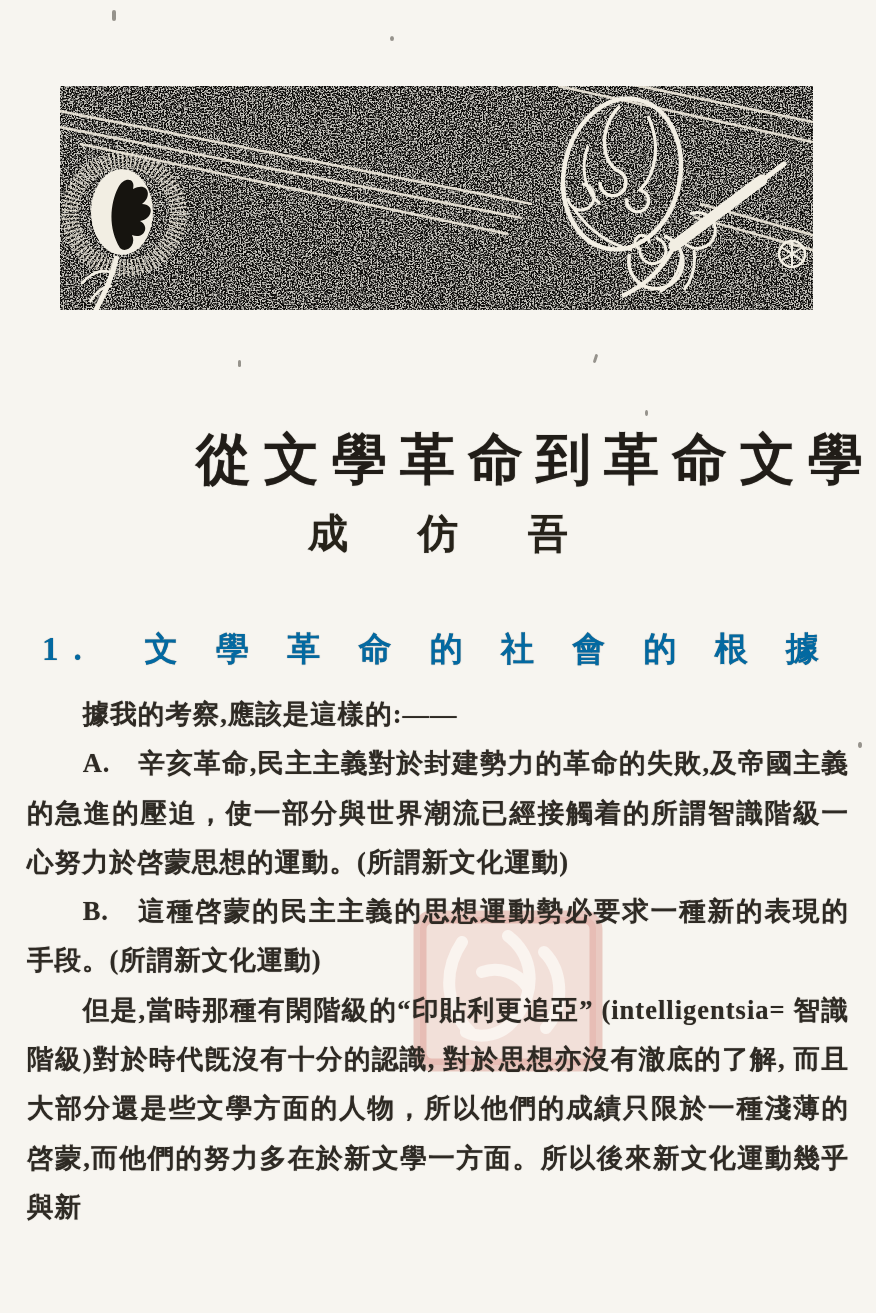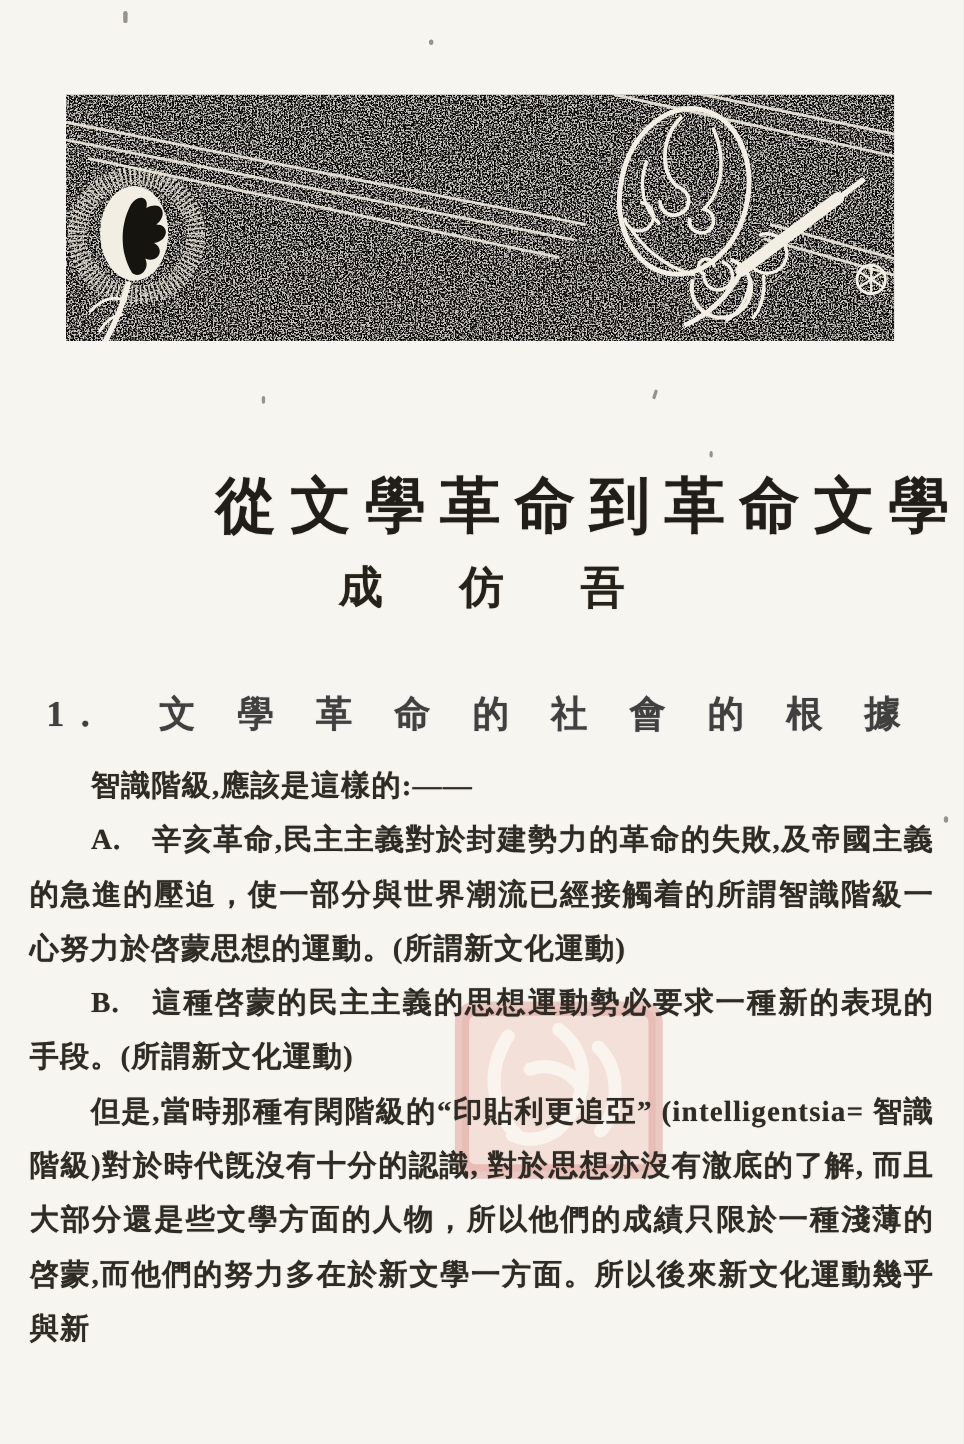--- a/index.html
+++ b/index.html
@@ -33,21 +33,21 @@
     font-size:40px;font-weight:bold;letter-spacing:30px;
     text-indent:30px; 
     color:#262219;
     text-shadow:0 0 1px rgba(20,16,10,.5);
     white-space:nowrap;
   }
   .section-heading{
     position:absolute;top:600px;left:0;width:876px;
     text-align:center;
     font-size:33px;font-weight:bold;letter-spacing:15px;
-    color:#404040;
+    color:#0369a1;
     text-shadow:0 0 1px rgba(20,16,10,.5);
     white-space:nowrap;
   }
   
   .body-text{
     position:absolute;top:690px;left:27px;width:822px;
     z-index:2;
     font-size:26.5px;line-height:49.3px;
     font-weight:bold;
     letter-spacing:1px;
@@ -146,19 +146,19 @@
   <div class="speck" style="left:645px;top:410px;width:3px;height:6px;"></div>
   <div class="speck" style="left:858px;top:742px;width:4px;height:6px;"></div>
 
   <h1 class="title">從文學革命到革命文學</h1>
 
   <div class="author">成 仿 吾</div>
 
   <h2 class="section-heading">1.　文 學 革 命 的 社 會 的 根 據</h2>
 
   <div class="body-text">
-    <p>智識階級,應該是這樣的:——</p>
+    <p>據我的考察,應該是這樣的:——</p>
     <p>A.　辛亥革命,民主主義對於封建勢力的革命的失敗,及帝國主義的急進的壓迫，使一部分與世界潮流已經接觸着的所謂智識階級一心努力於啓蒙思想的運動。(所謂新文化運動)</p>
     <p>B.　這種啓蒙的民主主義的思想運動勢必要求一種新的表現的手段。(所謂新文化運動)</p>
     <p>但是,當時那種有閑階級的“印貼利更追亞” (intelligentsia= 智識階級)對於時代旣沒有十分的認識, 對於思想亦沒有澈底的了解, 而且大部分還是些文學方面的人物，所以他們的成績只限於一種淺薄的啓蒙,而他們的努力多在於新文學一方面。所以後來新文化運動幾乎與新</p>
   </div>
 
 </div>
 
 </body></html>

